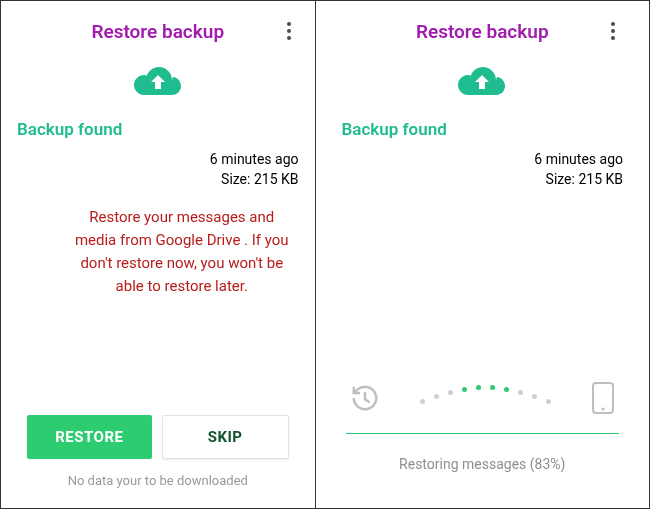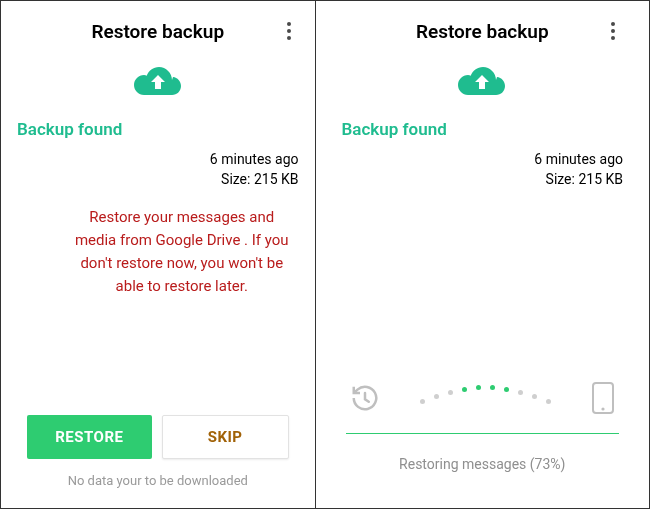--- a/index.html
+++ b/index.html
@@ -31,21 +31,21 @@
     }
     .header {
       display: flex;
       align-items: center;
       justify-content: center;
       position: relative;
       height: 32px;
       margin-bottom: 18px;
     }
     .header-title {
-      color: #000000;
+      color: #a21caf;
       font-size: 19px;
       font-weight: 600;
       text-align: left;
     }
     .more-icon {
       position: absolute;
       right: 0;
       top: 4px;
       width: 20px;
       height: 24px;
@@ -110,21 +110,21 @@
       letter-spacing: 0.5px;
       cursor: pointer;
       border-radius: 2px;
     }
     .btn-primary {
       background: #2ecc71;
       color: #fff;
     }
     .btn-secondary {
       background: #fff;
-      color: #a16207;
+      color: #14532d;
       border: 1px solid #e2e2e2;
       box-shadow: 0 1px 2px rgba(0,0,0,0.08);
     }
     .footnote {
       text-align: center;
       color: #9a9a9a;
       font-size: 13px;
       margin-bottom: 6px;
     }
     .progress-block {
@@ -256,17 +256,17 @@
           <span></span>
             <span></span>
             <span></span>
         </div>
         <svg width="24" height="34" viewBox="0 0 24 34">
           <rect x="2" y="2" width="20" height="30" rx="3" fill="none" stroke="#bfbfbf" stroke-width="2"></rect>
           <circle cx="12" cy="28" r="1.6" fill="#bfbfbf"></circle>
         </svg>
       </div>
       <div class="progress-line"></div>
-      <div class="progress-label">Restoring messages (73%)</div>
+      <div class="progress-label">Restoring messages (83%)</div>
     </div>
   </div>
 
 </div>
 
 </body></html>

